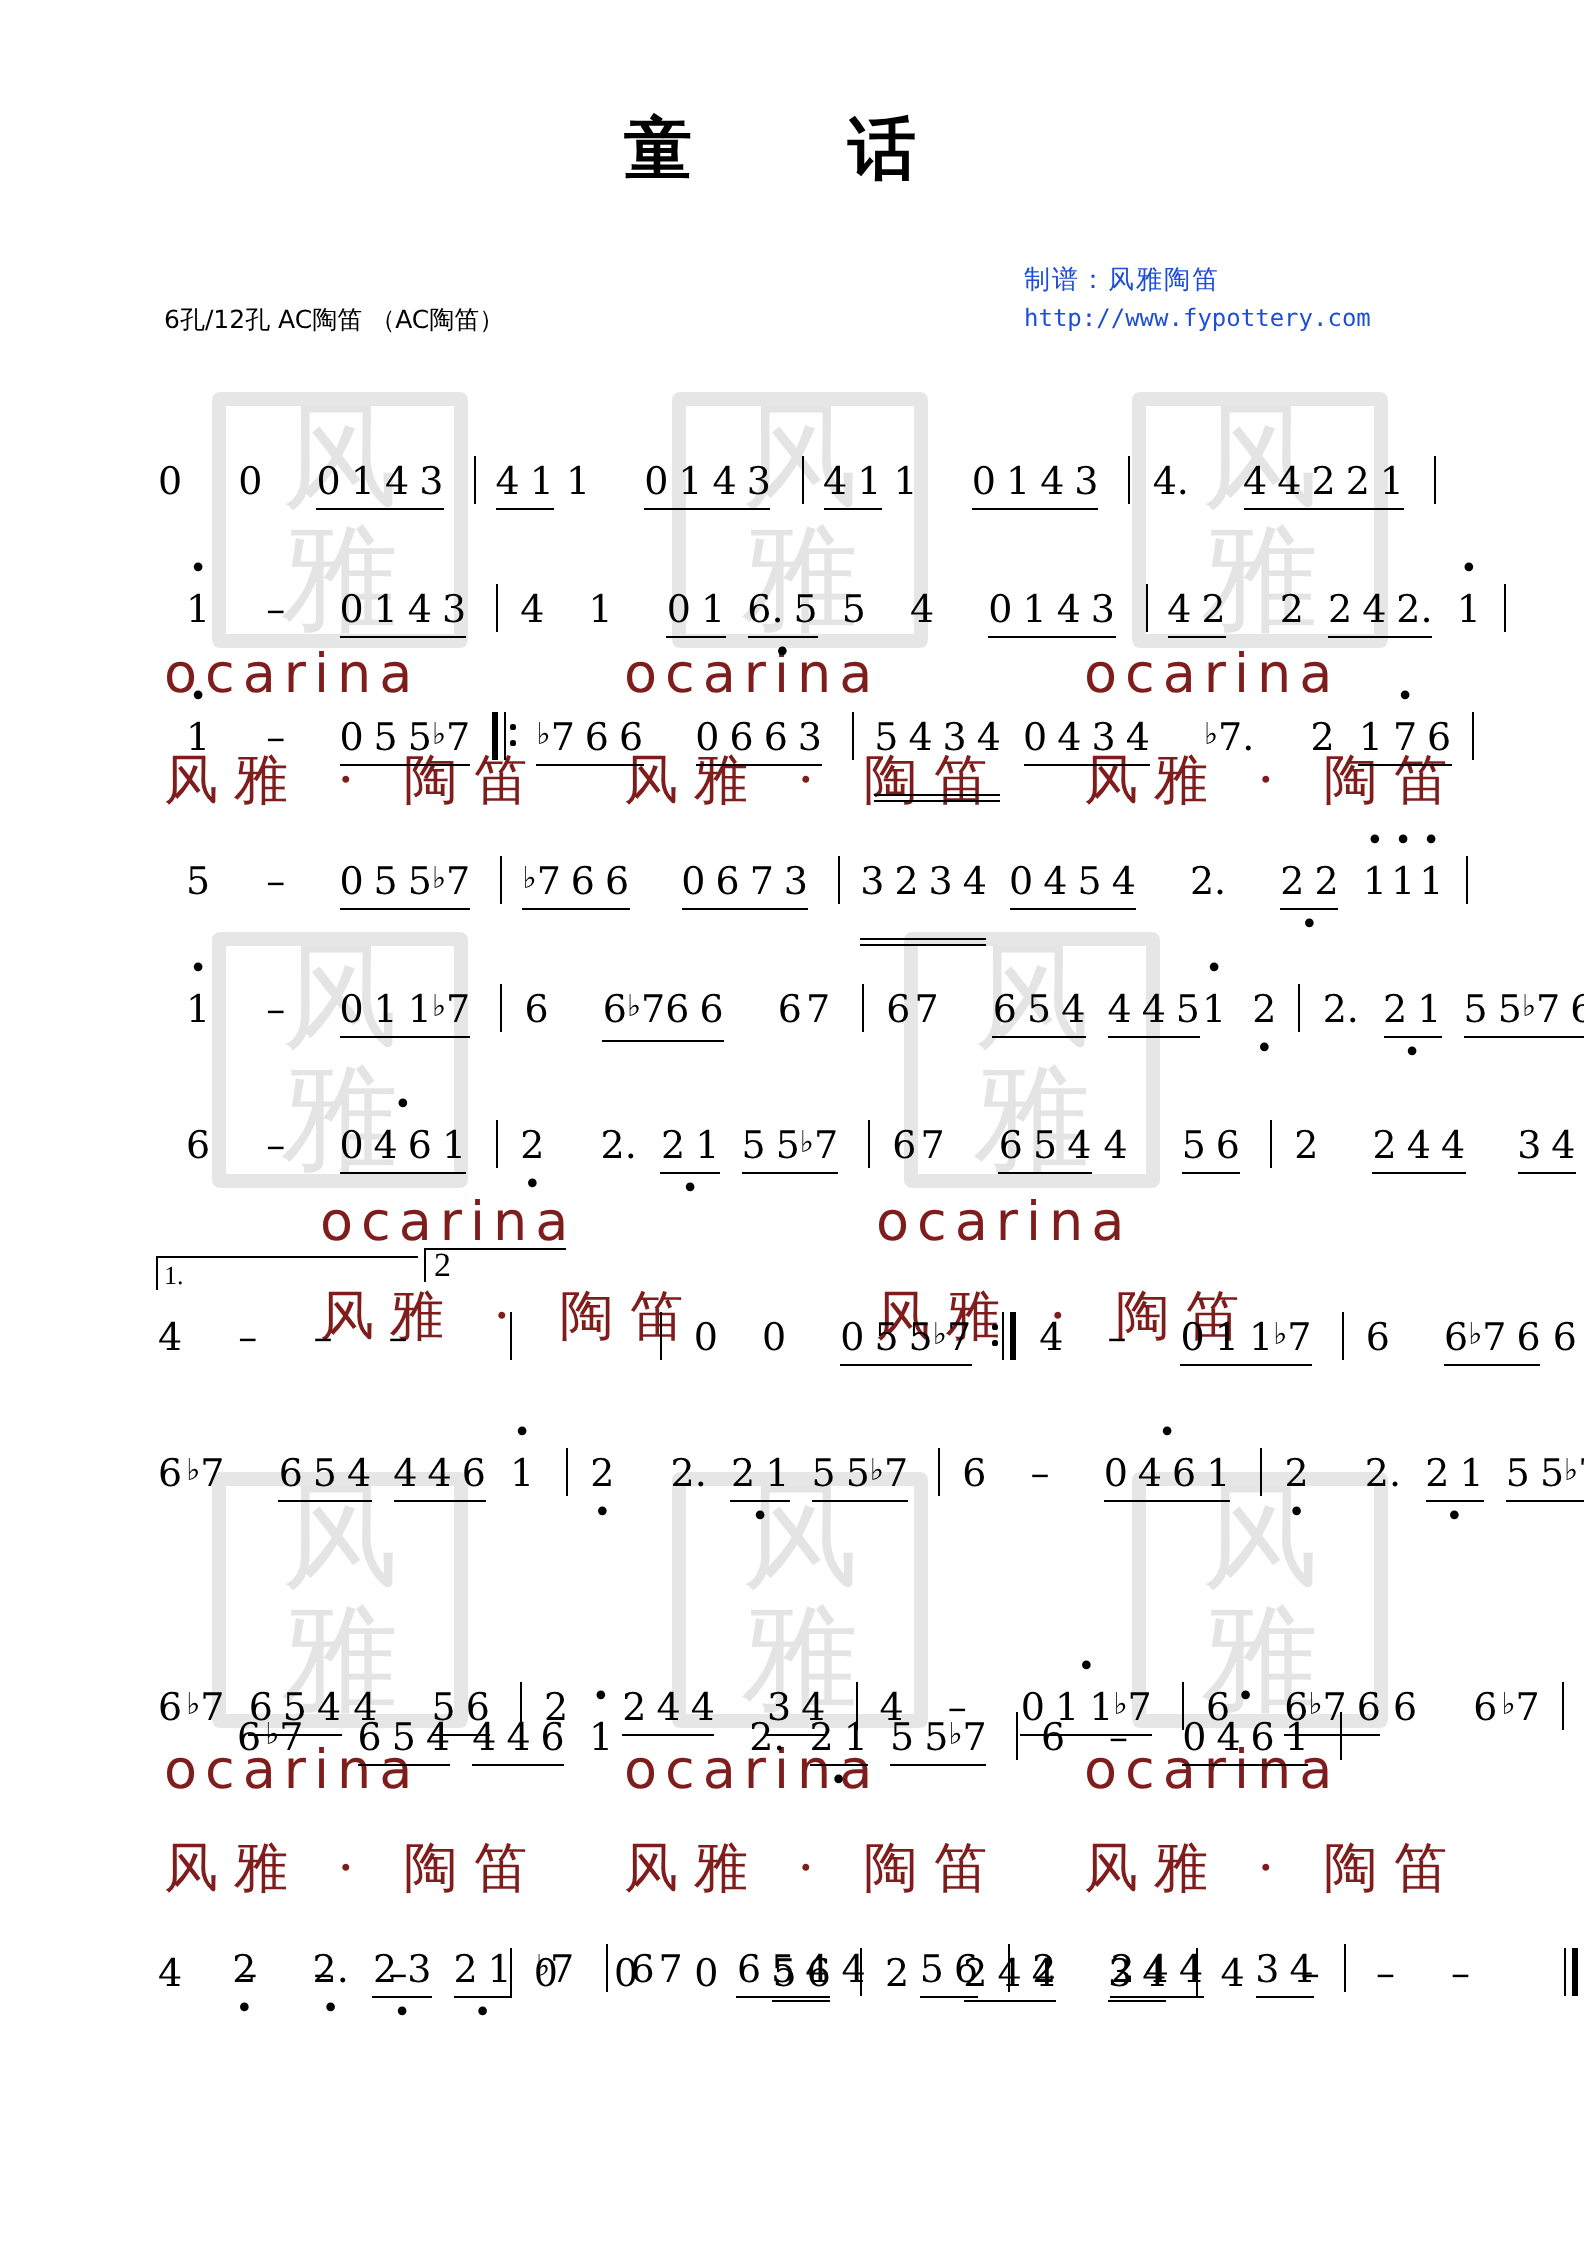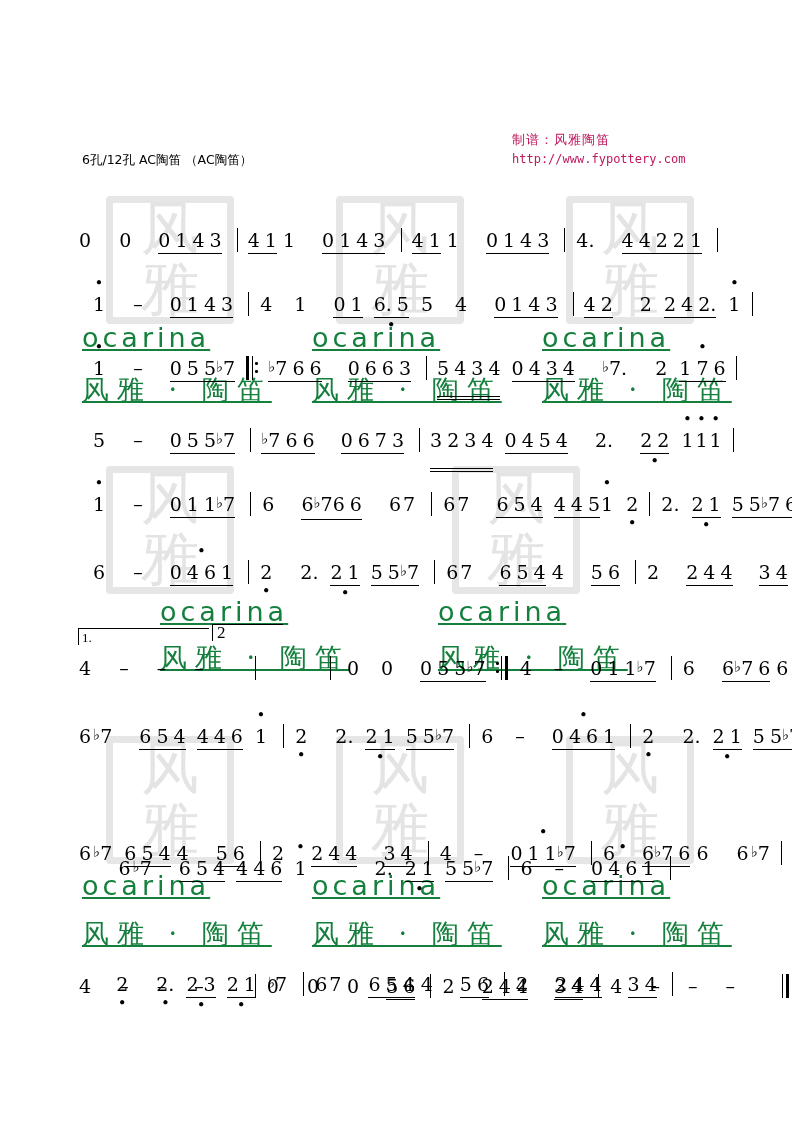--- a/index.html
+++ b/index.html
@@ -44,25 +44,24 @@
     font-size: 58px;
     line-height: 62px;
     color: #e0e0e0;
     font-family: "DejaVu Serif", serif;
   }
   .wm-seal .seal-char.top { top: 1px; }
   .wm-seal .seal-char.bot { top: 62px; }
 
   .wm-text {
     position: absolute;
-    color: #15803d;
+    color: #7f1d1d;
     font-family: "DejaVu Sans", sans-serif;
     letter-spacing: 4px;
     white-space: nowrap;
-    text-decoration: underline;
   }
   .wm-ocarina { font-size: 27px; }
   .wm-cn { font-size: 27px; letter-spacing: 8px; font-family: "DejaVu Serif", serif; }
 
   
   #sheet {
     position: relative;
     z-index: 2;
     width: 792px;
     height: 1121px;
@@ -79,21 +78,21 @@
     font-family: "DejaVu Serif", serif;
     font-weight: bold;
   }
 
   .credit {
     position: absolute;
     left: 512px;
     font-size: 13px;
     font-family: "DejaVu Sans", sans-serif;
     letter-spacing: 1px;
-    color: #be185d;
+    color: #1d4ed8;
   }
   .credit-1 { top: 131px; }
   .credit-2 { top: 152px; font-size: 12px; font-family: "DejaVu Sans Mono", monospace; letter-spacing: 0px;}
 
   .instrument {
     position: absolute;
     left: 82px;
     top: 152px;
     font-size: 12.5px;
     font-family: "DejaVu Sans", sans-serif;
@@ -276,20 +275,21 @@
   <div class="wm-text wm-ocarina" style="left:312px; top:870px;">ocarina</div>
   <div class="wm-text wm-ocarina" style="left:542px; top:870px;">ocarina</div>
 
   <div class="wm-text wm-cn" style="left:82px; top:916px;">风雅 · 陶笛</div>
   <div class="wm-text wm-cn" style="left:312px; top:916px;">风雅 · 陶笛</div>
   <div class="wm-text wm-cn" style="left:542px; top:916px;">风雅 · 陶笛</div>
 </div>
 
 <div id="sheet">
 
+  <div class="title">童　话</div>
 
   <div class="credit credit-1">制谱：风雅陶笛</div>
   <div class="credit credit-2">http://www.fypottery.com</div>
   <div class="instrument">6孔/12孔 AC陶笛 （AC陶笛）</div>
 
   <div class="line" style="top:228px;">
     <span class="note">0</span><span class="sp-l"></span>
     <span class="note">0</span><span class="sp-l"></span>
     <span class="grp">0<span class="sp-s"></span>1<span class="sp-s"></span>4<span class="sp-s"></span>3</span><span class="sp-s"></span>
     <span class="bar"></span>

